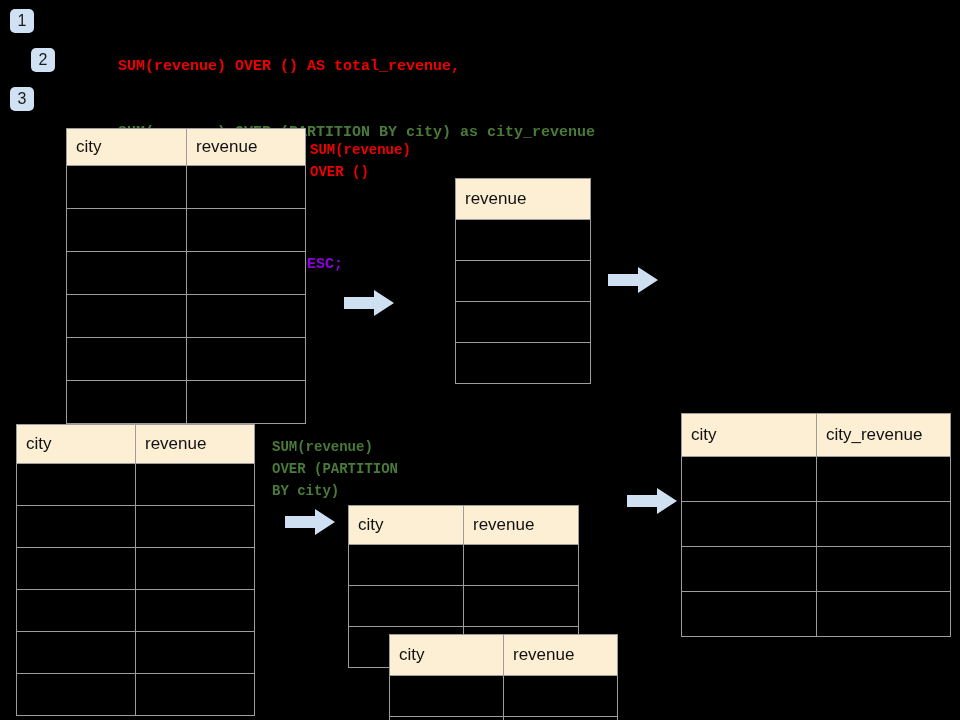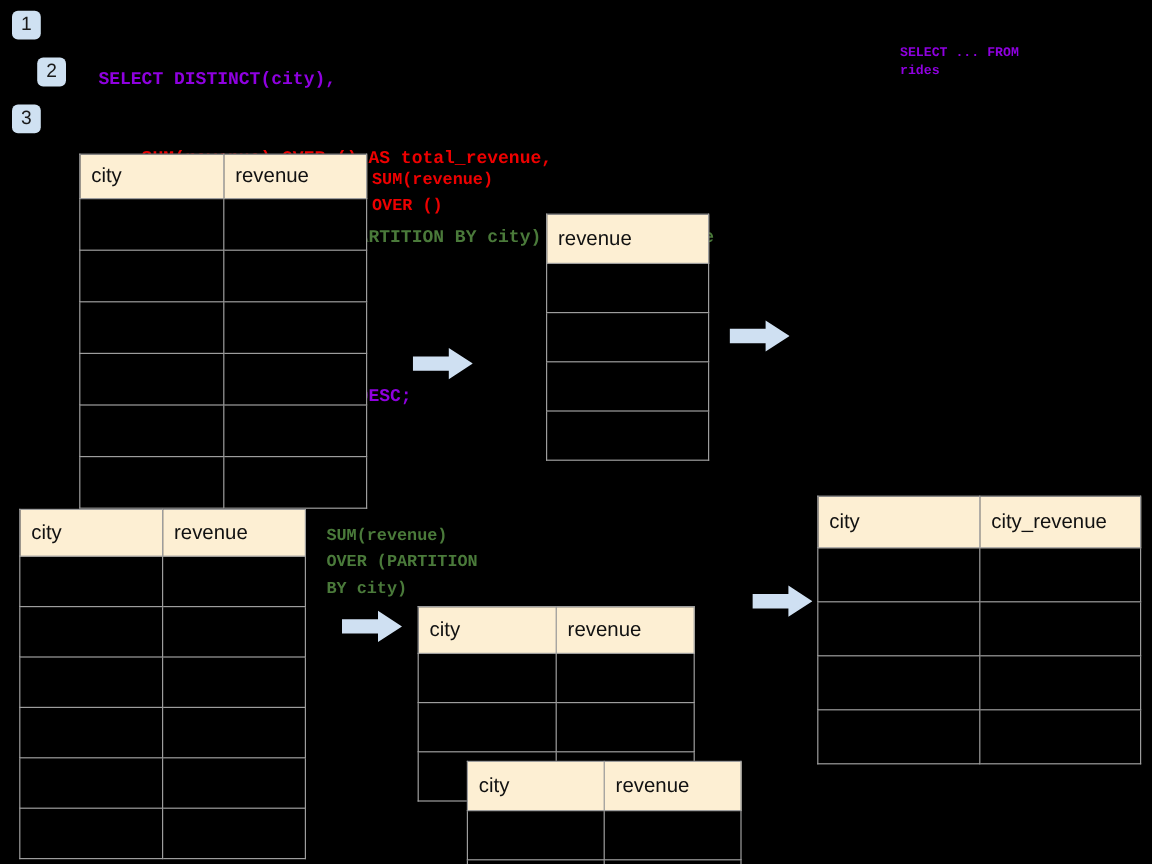--- a/index.html
+++ b/index.html
@@ -99,29 +99,26 @@
 </head>
 <body>
 
 <div id="canvas">
 
   <div class="badge" style="left:10px; top:9px;">1</div>
   <div class="badge" style="left:31px; top:48px;">2</div>
   <div class="badge" style="left:10px; top:87px;">3</div>
 
   <div class="sql" style="left:82px; top:12px;">
-    <div class="sql-line c-purple">SELECT DISTINCT(city),</div>
     <div class="sql-line c-red">    SUM(revenue) OVER () AS total_revenue,</div>
     <div class="sql-line c-green">    SUM(revenue) OVER (PARTITION BY city) as city_revenue</div>
     <div class="sql-line c-purple">  FROM rides</div>
     <div class="sql-line c-purple">  ORDER by city_revenue DESC;</div>
   </div>
 
-  <div class="annot-small c-purple" style="left:750px; top:38px;">SELECT ... FROM
-rides</div>
 
   <div class="annot c-red" style="left:310px; top:139px;">SUM(revenue)
 OVER ()</div>
 
   <div class="annot c-green" style="left:272px; top:436px;">SUM(revenue)
 OVER (PARTITION
 BY city)</div>
 
   <table class="tbl" style="left:66px; top:128px; width:239px;">
     <colgroup>

